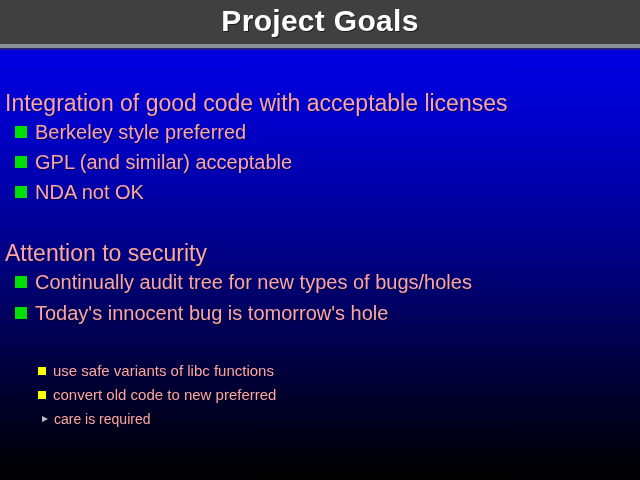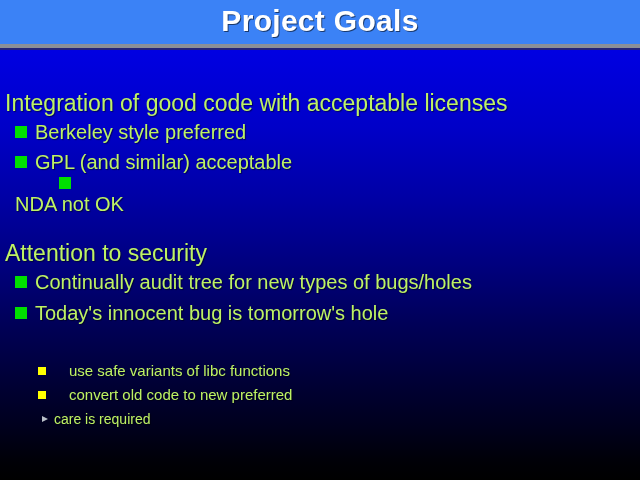--- a/index.html
+++ b/index.html
@@ -14,21 +14,21 @@
     overflow: hidden;
     font-family: "Liberation Sans", sans-serif;
     background: #0000ee;
   }
   
   #header {
     position: absolute;
     left: 0; top: 0;
     width: 640px;
     height: 44px;
-    background: #3b82f6;
+    background: #404040;
     z-index: 3;
   }
   #title {
     position: absolute;
     left: 0; top: 3px;
     width: 640px;
     text-align: center;
     font-size: 30px;
     font-weight: bold;
     color: #ffffff;
@@ -74,21 +74,21 @@
   #content {
     position: absolute;
     left: 0; top: 50px;
     width: 640px;
     height: 430px;
     z-index: 2;
   }
   .line {
     position: absolute;
     white-space: nowrap;
-    color: #bef264;
+    color: #fca5a5;
     text-shadow: 1px 1px 1px rgba(0,0,0,0.5);
   }
   
   .lvl1 {
     left: 5px;
     font-size: 23px;
     line-height: 30px;
   }
   
   .lvl2 {
@@ -106,21 +106,20 @@
     flex: 0 0 auto;
     margin-right: 8px;
   }
   
   .lvl3 {
     left: 38px;
     font-size: 15px;
     line-height: 22px;
     display: flex;
     align-items: center;
-    gap: 16px;
   }
   .bullet-yellow {
     width: 8px;
     height: 8px;
     background: #ffff00;
     display: inline-block;
     flex: 0 0 auto;
     margin-right: 7px;
   }
   
@@ -162,21 +161,21 @@
     <div class="line lvl2" style="top:67px;">
       <span class="bullet-green"></span>
       <span>Berkeley style preferred</span>
     </div>
 
     <div class="line lvl2" style="top:97px;justify-content:center;">
       <span class="bullet-green"></span>
       <span>GPL (and similar) acceptable</span>
     </div>
 
-    <div class="line lvl2" style="top:127px;flex-direction:column;">
+    <div class="line lvl2" style="top:127px;">
       <span class="bullet-green"></span>
       <span>NDA not OK</span>
     </div>
 
     <div class="line lvl1" style="top:188px;">Attention to security</div>
 
     <div class="line lvl2" style="top:217px;">
       <span class="bullet-green"></span>
       <span>Continually audit tree for new types of bugs/holes</span>
     </div>

